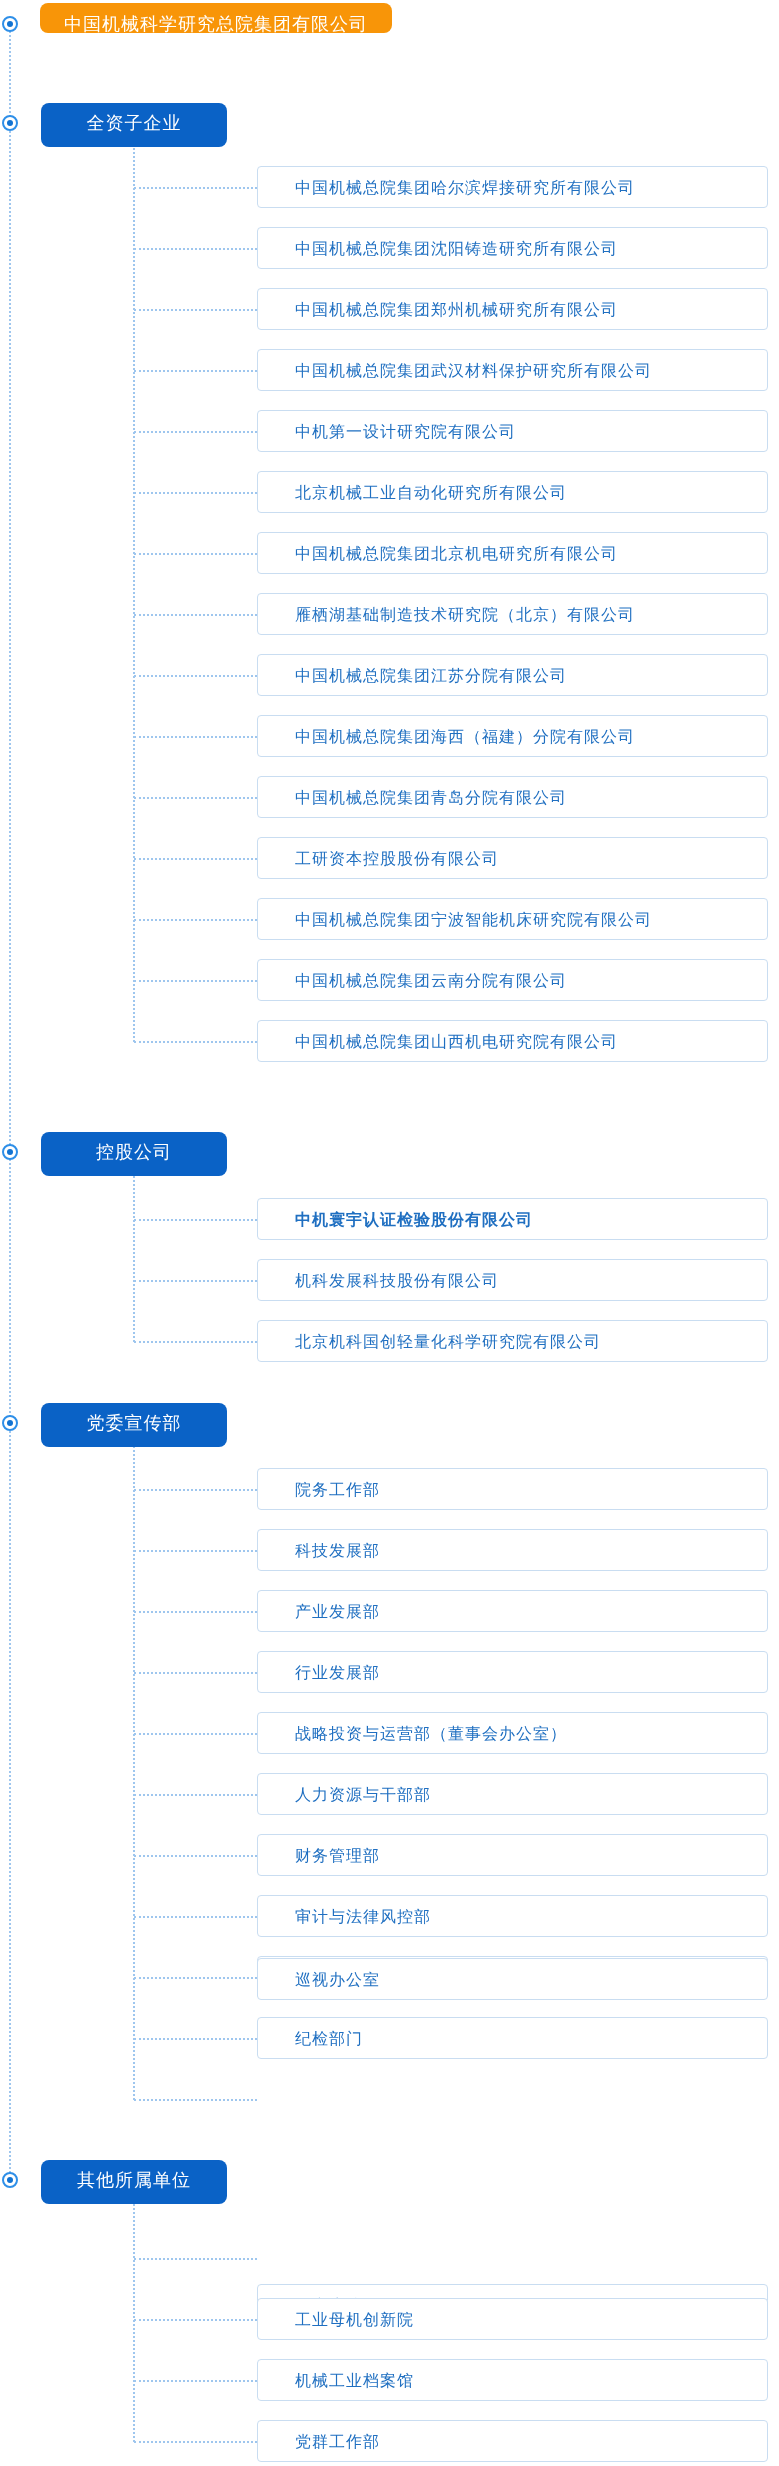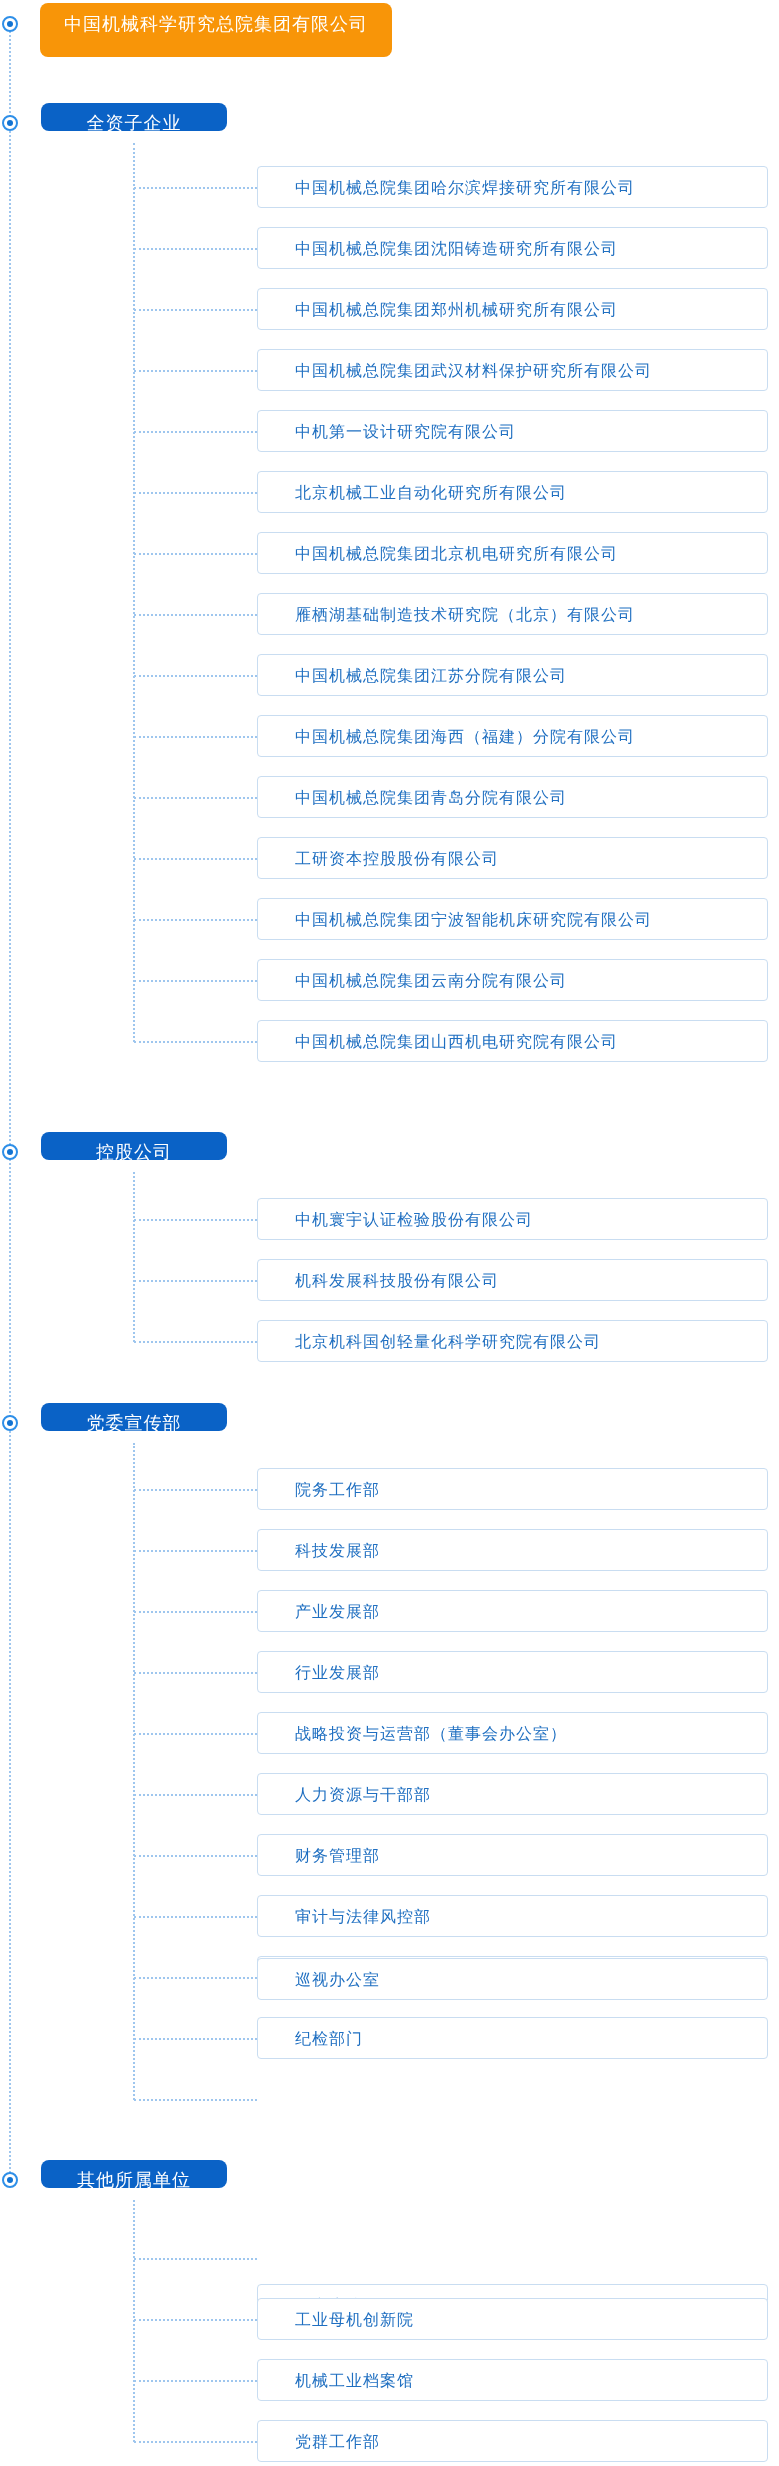--- a/index.html
+++ b/index.html
@@ -30,34 +30,34 @@
     content: "";
     position: absolute;
     left: 3px; top: 3px;
     width: 6px; height: 6px;
     border-radius: 50%;
     background: #1273D2;
   }
   .root-node {
     position: absolute;
     left: 40px; top: 3px;
-    width: 352px; height: 54px;
+    width: 352px; height: 30px;
     background: #F89508;
     border-radius: 8px;
     color: #ffffff;
     font-size: 18px;
     line-height: 42px;
     text-align: center;
     z-index: 1;
     letter-spacing: 1px;
   }
   .section-header {
     position: absolute;
     left: 41px;
-    width: 186px; height: 28px;
+    width: 186px; height: 44px;
     background: #0A62C6;
     border-radius: 8px;
     color: #ffffff;
     font-size: 18px;
     line-height: 40px;
     text-align: center;
     z-index: 1;
     letter-spacing: 1px;
   }
   .branch-v {
@@ -130,21 +130,21 @@
     <div class="branch-h" style="top: 919px;"></div>
     <div class="org-item" style="top: 898px;">中国机械总院集团宁波智能机床研究院有限公司</div>
     <div class="branch-h" style="top: 980px;"></div>
     <div class="org-item" style="top: 959px;">中国机械总院集团云南分院有限公司</div>
     <div class="branch-h" style="top: 1041px;"></div>
     <div class="org-item" style="top: 1020px;">中国机械总院集团山西机电研究院有限公司</div>
     <div class="bullet" style="left: 2px; top: 1144px;"></div>
     <div class="section-header" style="top: 1132px;">控股公司</div>
     <div class="branch-v" style="top: 1172px; height: 170px;"></div>
     <div class="branch-h" style="top: 1219px;"></div>
-    <div class="org-item" style="top: 1198px;">中机寰宇认证检验股份有限公司</div>
+    <div class="org-item" style="top: 1198px; font-weight: bold;">中机寰宇认证检验股份有限公司</div>
     <div class="branch-h" style="top: 1280px;"></div>
     <div class="org-item" style="top: 1259px;">机科发展科技股份有限公司</div>
     <div class="branch-h" style="top: 1341px;"></div>
     <div class="org-item" style="top: 1320px;">北京机科国创轻量化科学研究院有限公司</div>
     <div class="bullet" style="left: 2px; top: 1415px;"></div>
     <div class="section-header" style="top: 1403px;">党委宣传部</div>
     <div class="branch-v" style="top: 1443px; height: 657px;"></div>
     <div class="branch-h" style="top: 1489px;"></div>
     <div class="org-item" style="top: 1468px;">院务工作部</div>
     <div class="branch-h" style="top: 1550px;"></div>

